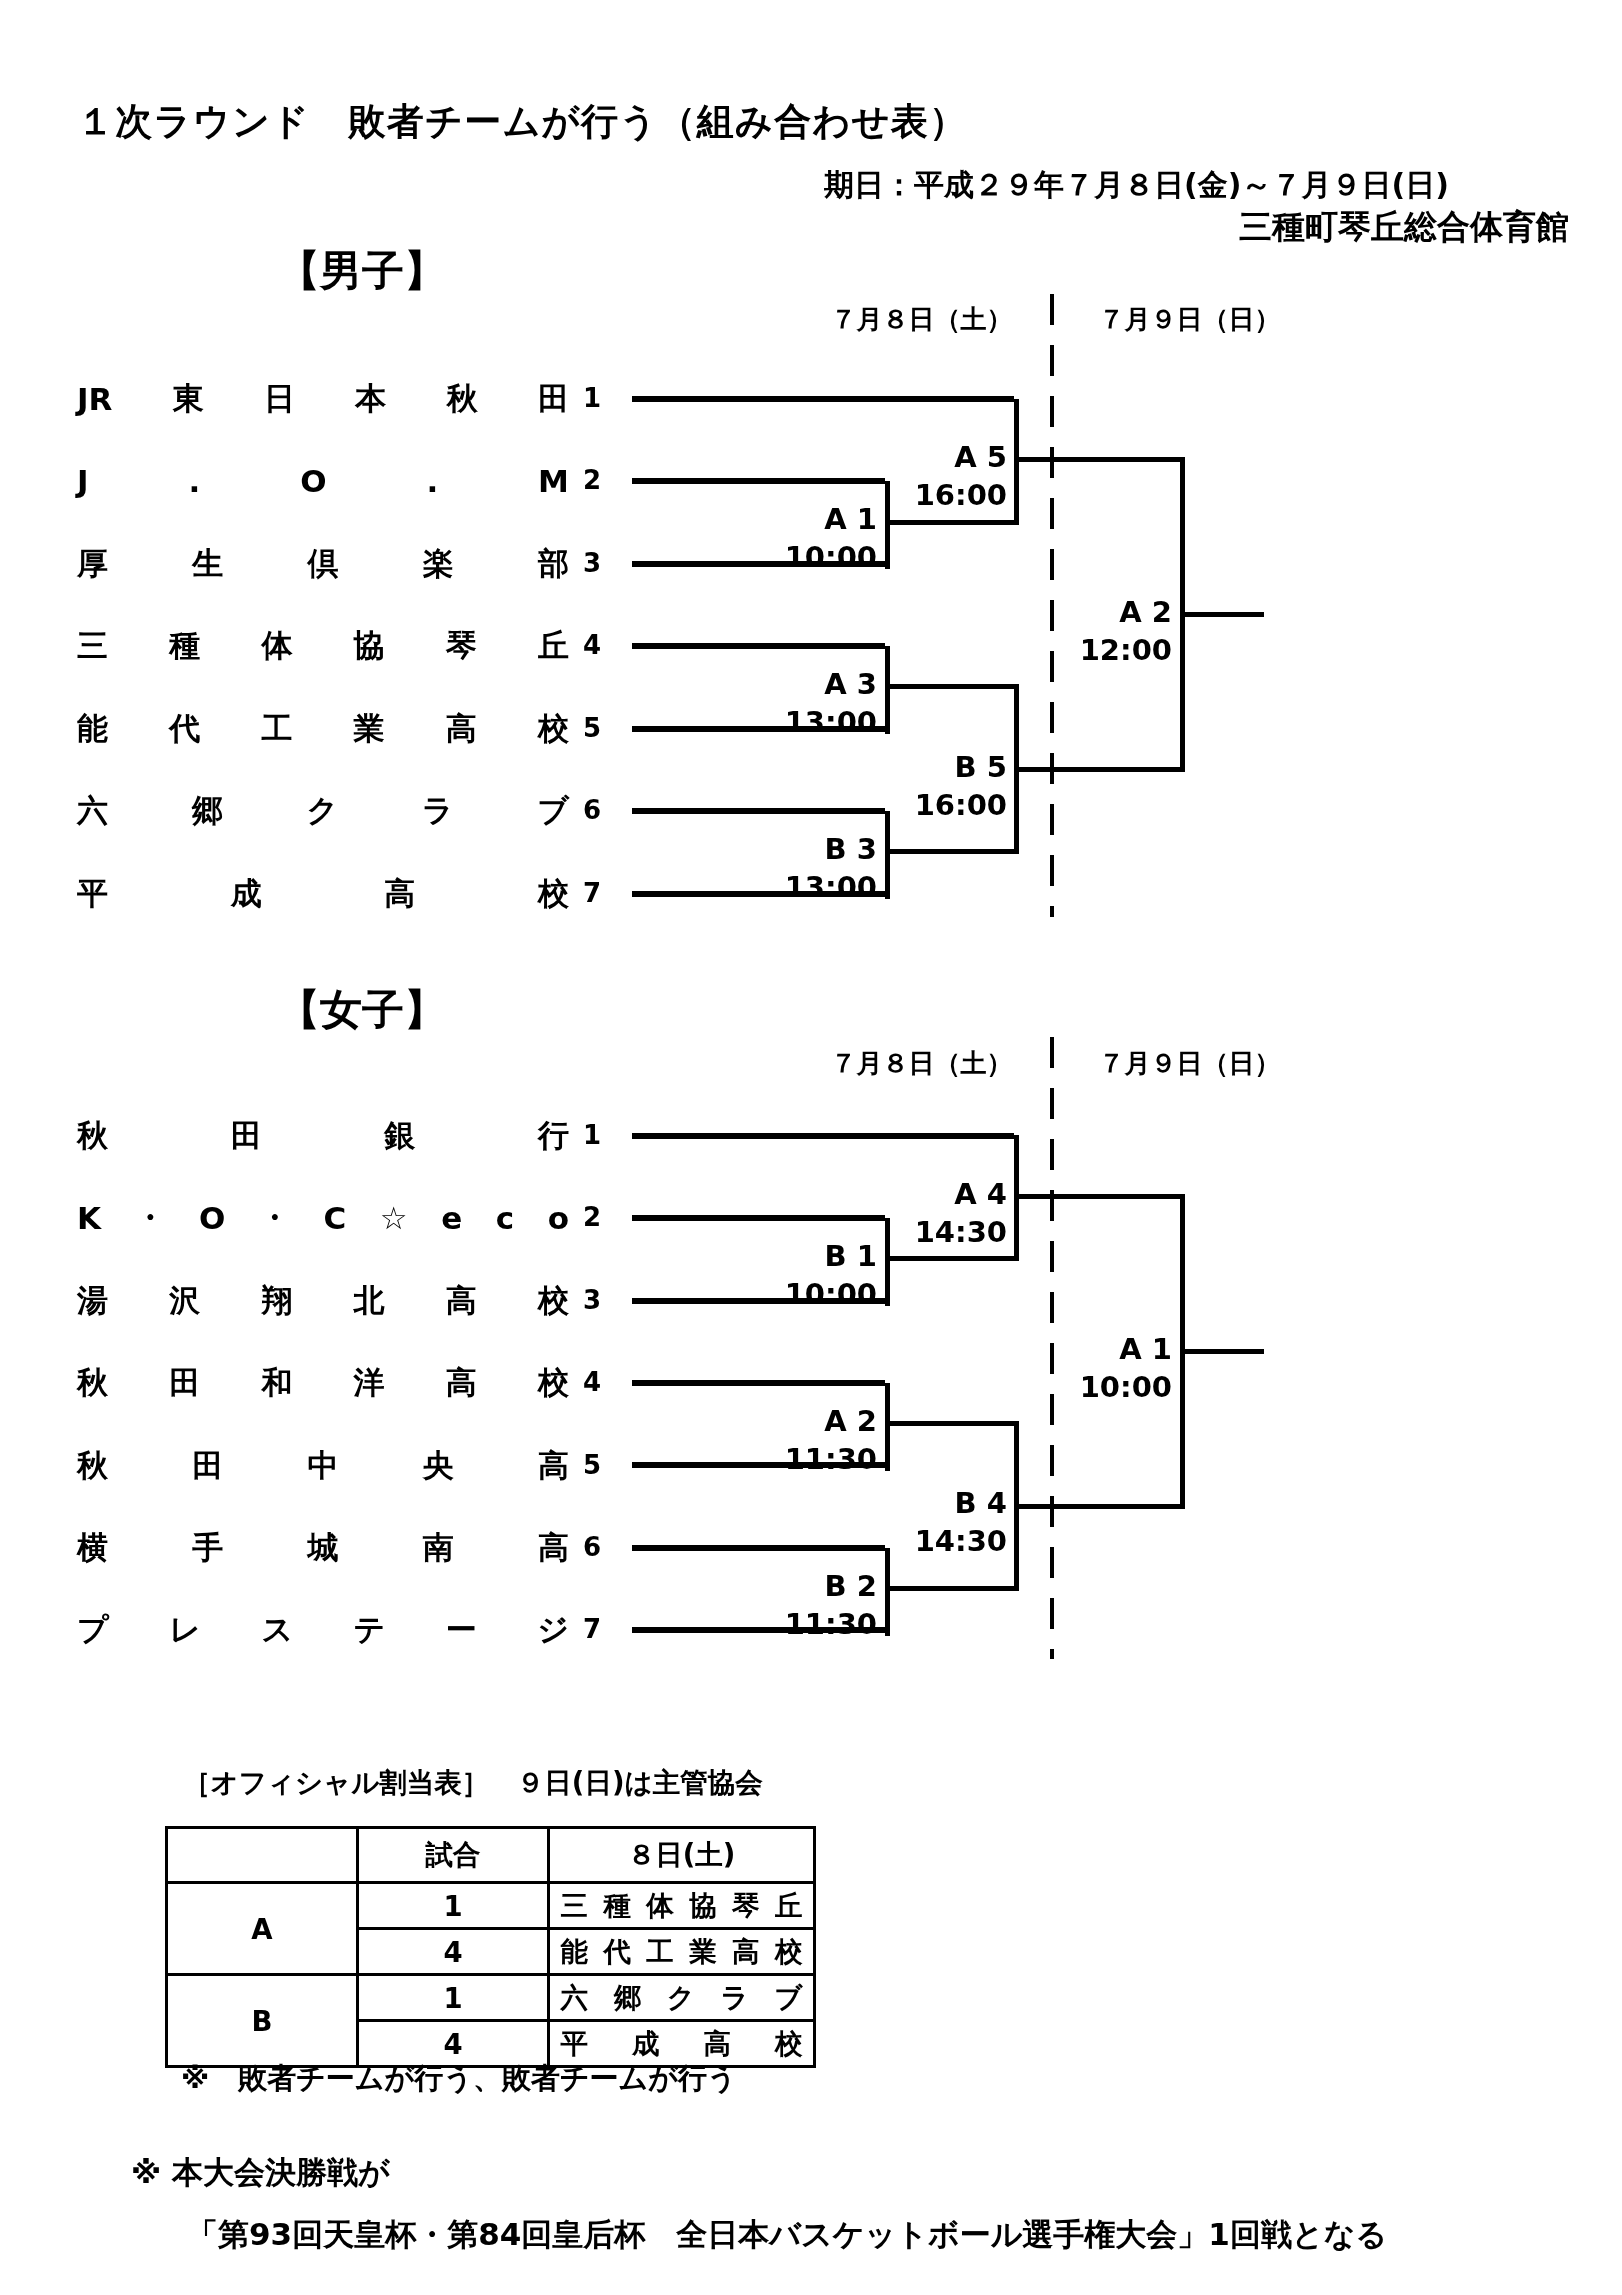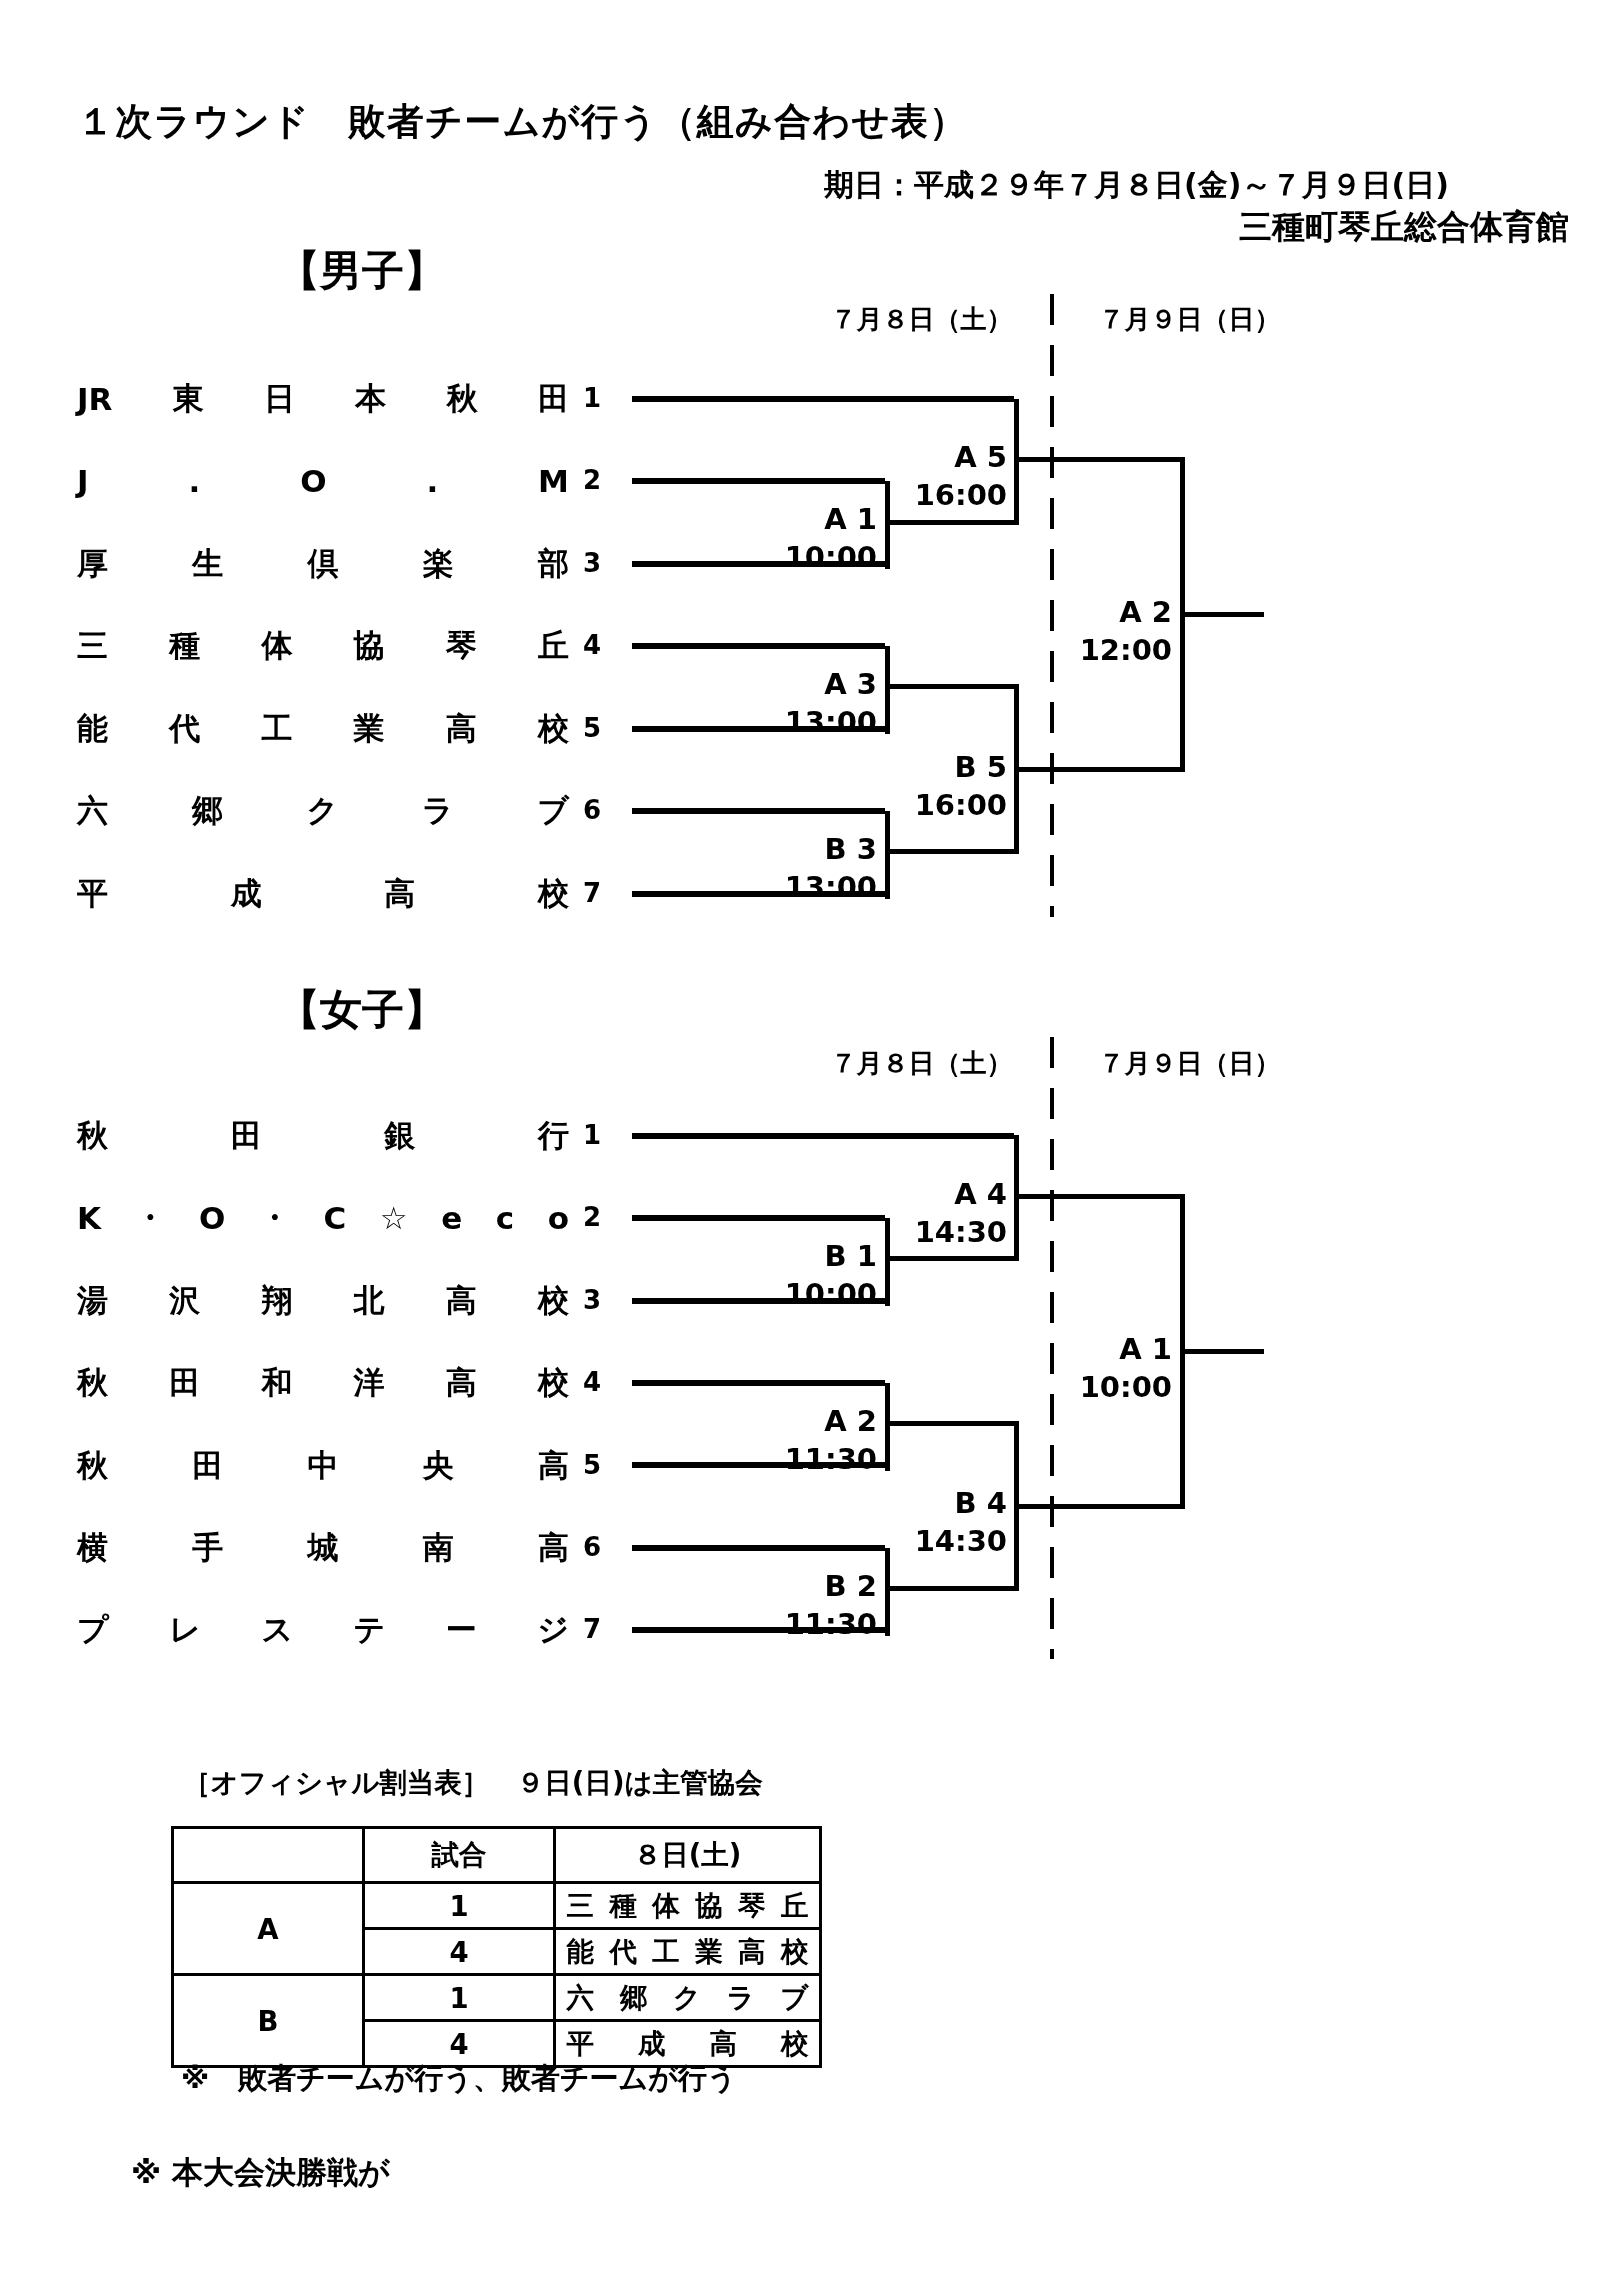--- a/index.html
+++ b/index.html
@@ -15,21 +15,21 @@
   .vn{left:1046px;top:205px;width:523px;text-align:right;font-size:33px;white-space:nowrap;}
   .seclab{font-size:42px;white-space:nowrap;}
   .daylab{position:absolute;width:275px;text-align:center;font-size:26px;white-space:nowrap;}
   .jd{display:flex;justify-content:space-between;align-items:center;}
   .team-name{position:absolute;left:77px;width:492px;height:47px;font-size:31px;}
   .seed{position:absolute;left:571px;width:42px;height:47px;line-height:47px;
         text-align:center;font-size:26px;}
   .mlabel{position:absolute;width:177px;height:76px;text-align:right;
           font-size:29px;line-height:38px;white-space:nowrap;margin-top:16px;}
   .ohead{left:174px;top:1765px;font-size:27.5px;white-space:nowrap;margin-left:9px;}
-  .otable{position:absolute;left:171px;top:1826px;border-collapse:collapse;table-layout:fixed;padding-left:16px;}
+  .otable{position:absolute;left:165px;top:1826px;border-collapse:collapse;table-layout:fixed;padding-left:16px;}
   .otable td{border:3.3px solid #000;text-align:center;vertical-align:middle;
              font-size:27.5px;padding:0;}
   .otable tr.hrow td{height:52px;}
   .otable tr.drow td{height:43px;}
   .gcell{font-size:30px;}
   .tcell{width:auto;margin:0 10.5px;font-size:27.5px;}
   .note1{left:181px;top:2059px;font-size:29px;white-space:nowrap;}
   .note2{left:131px;top:2152px;font-size:31px;white-space:nowrap;}
   .note3{left:187px;top:2214px;font-size:31px;white-space:nowrap;}
 </style>
@@ -339,15 +339,16 @@
               <span>高</span>
               <span>校</span>
             </div>
           </td>
     </tr>
     </tbody>
   </table>
 
   <div class="abs note1">※　敗者チームが行う、敗者チームが行う</div>
   <div class="abs note2">※ 本大会決勝戦が</div>
+  <div class="abs note3">「第93回天皇杯・第84回皇后杯　全日本バスケットボール選手権大会」1回戦となる</div>
 
 </div>
 
 
 </body></html>

